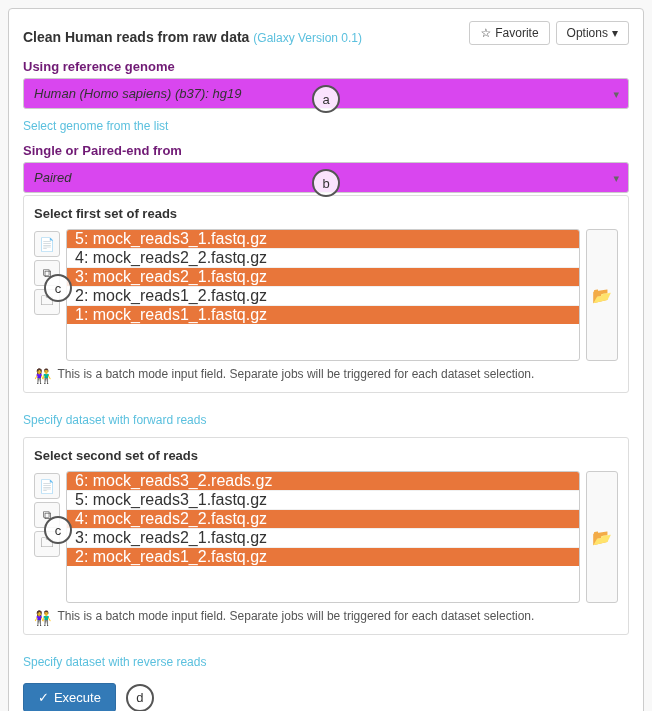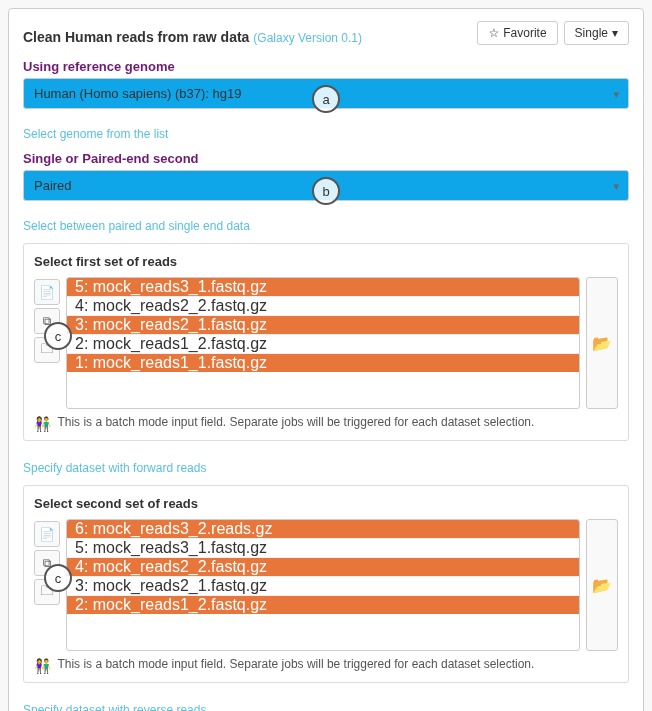--- a/index.html
+++ b/index.html
@@ -64,38 +64,39 @@
 
     .section-label {
       font-weight: 700;
       font-size: 13px;
       color: #701a75;
       margin-bottom: 4px;
     }
     .hint-text {
       font-size: 12px;
       color: #5bc0de;
-      margin-top: 18px;
+      margin-top: 10px;
       margin-bottom: 10px;
     }
 
     .select-wrapper {
       position: relative;
       margin-bottom: 2px;
     }
     .select-wrapper select {
       width: 100%;
       padding: 7px 30px 7px 10px;
       border: 1px solid #ccc;
       border-radius: 3px;
       font-size: 13px;
       appearance: none;
-      background: #0ea5e9;
-      color: #333;
-      cursor: pointer;
+      background: #d946ef;
+      color: #333;
+      cursor: pointer;
+      font-style: italic;
     }
     .select-arrow {
       position: absolute;
       right: 10px;
       top: 50%;
       transform: translateY(-50%);
       pointer-events: none;
       color: #666;
       font-size: 11px;
     }
@@ -268,45 +269,44 @@
     <div class="title">
       <span>Clean Human reads from raw data</span>
       <span class="version">(Galaxy Version 0.1)</span>
     </div>
     <div class="header-buttons">
       <button class="btn-outline">
         <span>☆</span>
         <span>Favorite</span>
       </button>
       <button class="btn-outline">
-        <span>Single</span>
+        <span>Options</span>
         <span>▾</span>
       </button>
     </div>
   </div>
 
   <div class="section-label">Using reference genome</div>
   <div class="genome-wrapper">
     <div class="select-wrapper">
       <select><option>Human (Homo sapiens) (b37): hg19</option><option>Human (Homo sapiens) (b38): hg38</option><option>Mouse (Mus musculus): mm10</option></select>
       <span class="select-arrow">▾</span>
     </div>
     <div class="circle-label circle-a">a</div>
   </div>
   <div class="hint-text">Select genome from the list</div>
 
-  <div class="section-label">Single or Paired-end second</div>
+  <div class="section-label">Single or Paired-end from</div>
   <div class="paired-wrapper">
     <div class="select-wrapper">
       <select><option>Paired</option><option>Single</option></select>
       <span class="select-arrow">▾</span>
     </div>
     <div class="circle-label circle-b">b</div>
   </div>
-  <div class="hint-text">Select between paired and single end data</div>
 
   <div class="reads-section">
     <div class="reads-section-title">Select first set of reads</div>
     <div class="reads1-wrapper" style="position:relative;">
       <div class="reads-inner">
         <div class="reads-icons">
           <div class="icon-btn">
             <span>📄</span>
           </div>
           <div class="icon-btn">

